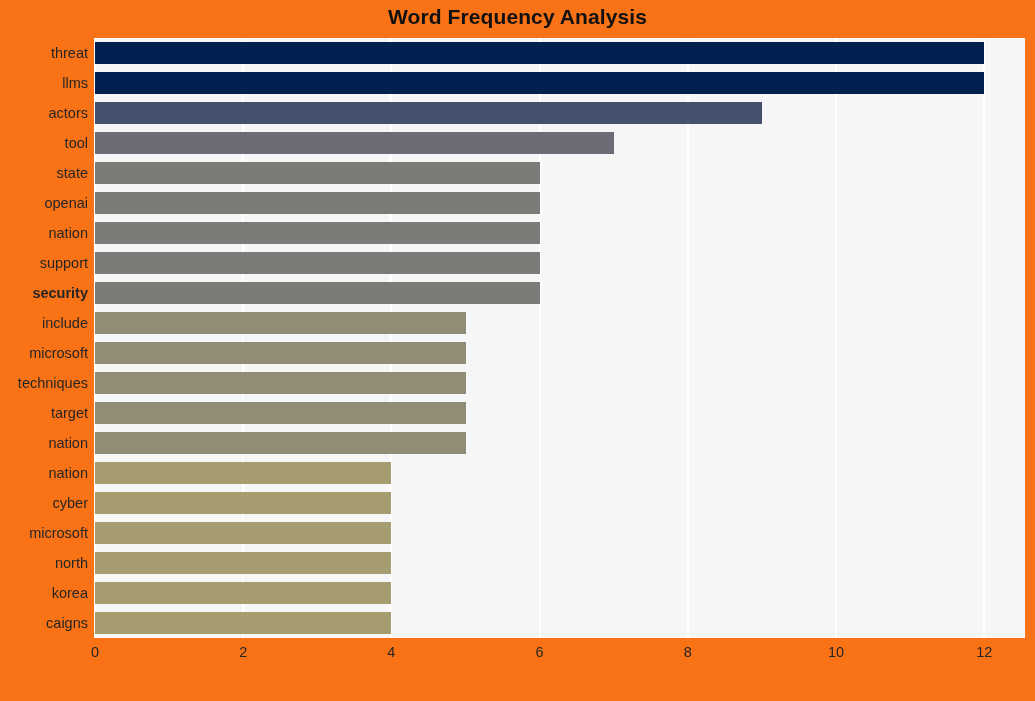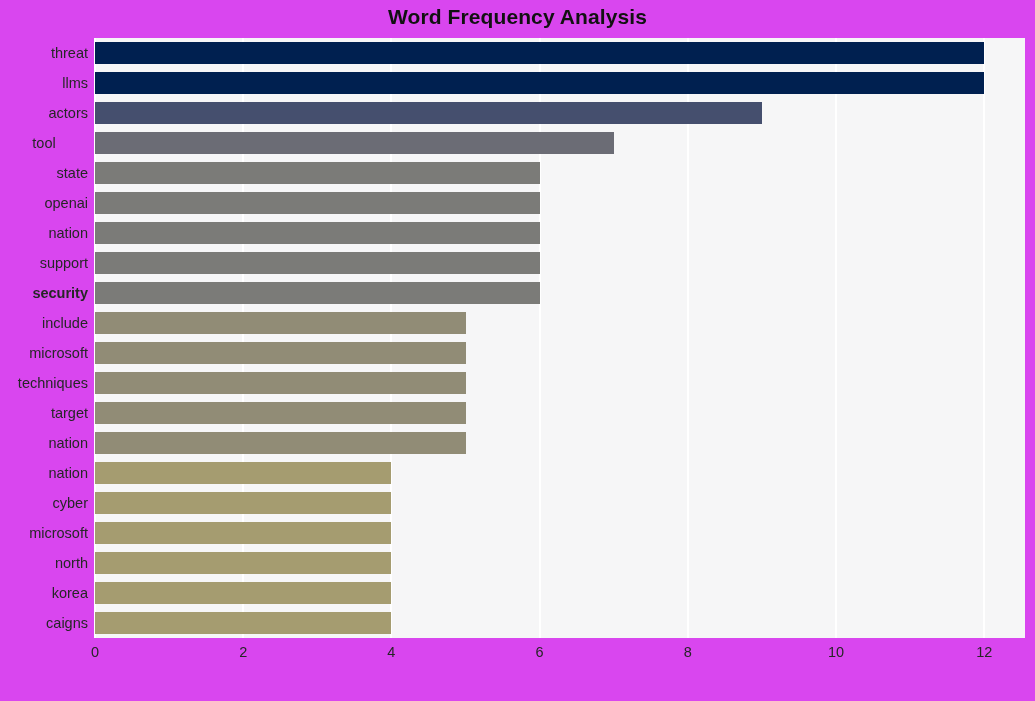--- a/index.html
+++ b/index.html
@@ -12,21 +12,21 @@
     height: 701px;
     font-family: "Liberation Sans", sans-serif;
     overflow: hidden;
     position: relative;
   }
   #chart-root {
     position: absolute;
     left: 0; top: 0;
     width: 1035px;
     height: 701px;
-    background: #d946ef;
+    background: #f97316;
   }
   #chart-title {
     position: absolute;
     left: 0;
     top: 5px;
     width: 1035px;
     text-align: center;
     font-size: 21px;
     font-weight: bold;
     color: #111111;
@@ -113,21 +113,21 @@
 <body>
 
 <div id="chart-root">
 
   <div id="chart-title">Word Frequency Analysis</div>
 
   <div id="ylabels-layer">
       <div class="ylabel-item" style="top: 4px;">threat</div>
       <div class="ylabel-item" style="top: 34px;">llms</div>
       <div class="ylabel-item" style="top: 64px;">actors</div>
-      <div class="ylabel-item" style="top: 94px; text-align: center;">tool</div>
+      <div class="ylabel-item" style="top: 94px;">tool</div>
       <div class="ylabel-item" style="top: 124px;">state</div>
       <div class="ylabel-item" style="top: 154px;">openai</div>
       <div class="ylabel-item" style="top: 184px;">nation</div>
       <div class="ylabel-item" style="top: 214px;">support</div>
       <div class="ylabel-item" style="top: 244px; font-weight: bold;">security</div>
       <div class="ylabel-item" style="top: 274px;">include</div>
       <div class="ylabel-item" style="top: 304px;">microsoft</div>
       <div class="ylabel-item" style="top: 334px;">techniques</div>
       <div class="ylabel-item" style="top: 364px;">target</div>
       <div class="ylabel-item" style="top: 394px;">nation</div>

